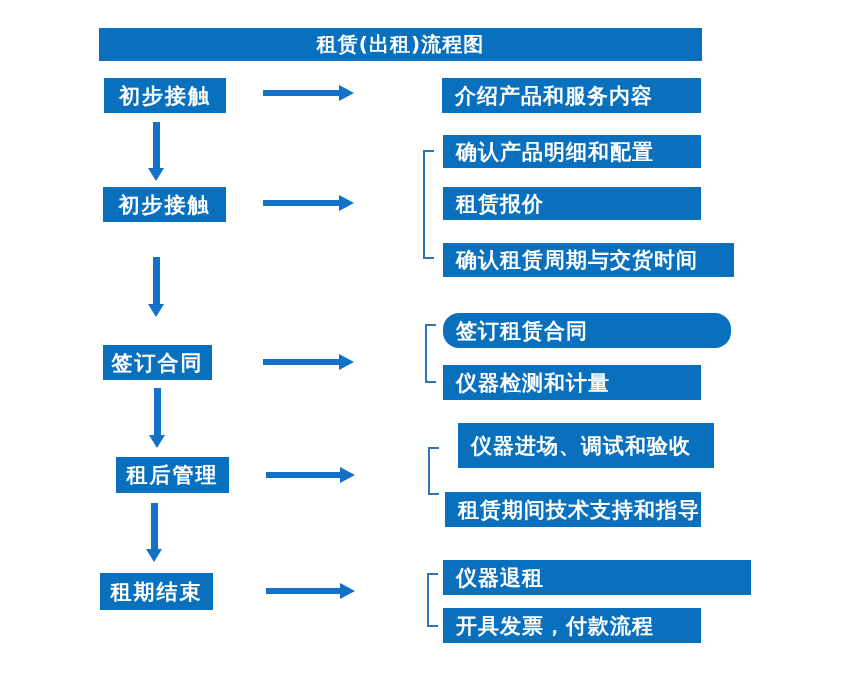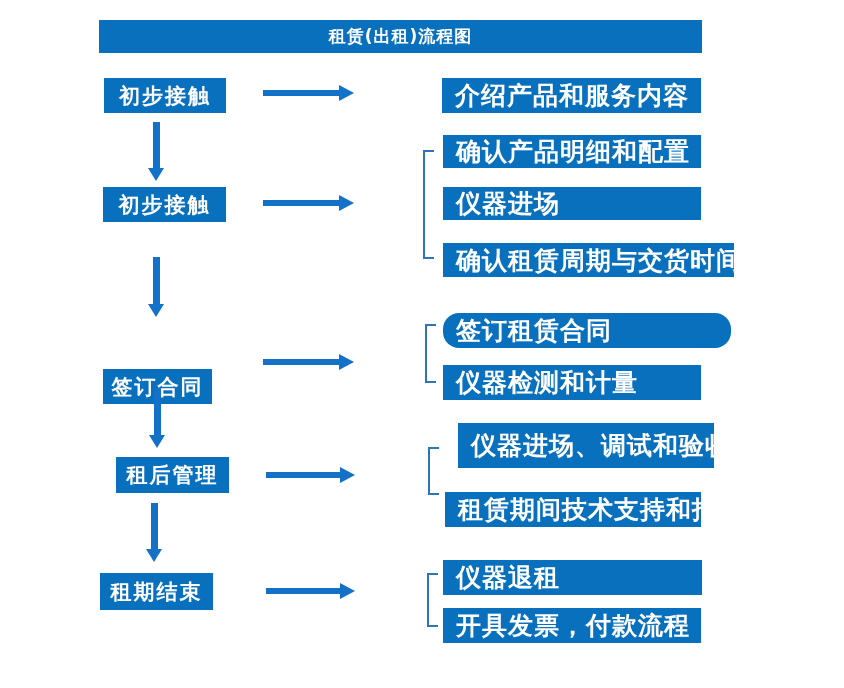--- a/index.html
+++ b/index.html
@@ -16,46 +16,46 @@
   }
   .canvas {
     position: relative;
     width: 844px;
     height: 688px;
     background: var(--background);
     overflow: hidden;
   }
   .title-bar {
     position: absolute;
-    left: 99px; top: 20px;
+    left: 99px; top: 28px;
     width: 603px; height: 33px;
     background: var(--primary);
     color: var(--text);
-    font-size: 17px;
+    font-size: 20px;
     font-weight: bold;
     text-align: center;
     line-height: 33px;
     letter-spacing: 1px;
   }
   .step-box {
     position: absolute;
     background: var(--primary);
     color: var(--text);
     font-size: 21px;
     font-weight: bold;
     display: flex;
     align-items: center;
     justify-content: center;
     letter-spacing: 2px;
   }
   .detail-box {
     position: absolute;
     background: var(--primary);
     color: var(--text);
-    font-size: 25px;
+    font-size: 21px;
     font-weight: bold;
     display: flex;
     align-items: center;
     padding-left: 13px;
     letter-spacing: 1px;
     white-space: nowrap;
   }
   .h-arrow {
     position: absolute;
     height: 6px;
@@ -96,21 +96,21 @@
 </style>
 </head>
 <body>
 
 <div class="canvas">
 
   <div class="title-bar">租赁(出租)流程图</div>
 
   <div class="step-box" style="left:104px; top:78px;  width:122px; height:35px;">初步接触</div>
   <div class="step-box" style="left:103px; top:187px; width:123px; height:35px;">初步接触</div>
-  <div class="step-box" style="left:103px; top:345px; width:109px; height:35px;margin-top:24px;">签订合同</div>
+  <div class="step-box" style="left:103px; top:345px; width:109px; height:35px;">签订合同</div>
   <div class="step-box" style="left:116px; top:457px; width:113px; height:36px;">租后管理</div>
   <div class="step-box" style="left:100px; top:573px; width:113px; height:37px;">租期结束</div>
 
   <div class="v-arrow" style="left:153px; top:122px; height:46px;"></div>
   <div class="v-arrow" style="left:153px; top:257px; height:47px;"></div>
   <div class="v-arrow" style="left:154px; top:388px; height:47px;"></div>
   <div class="v-arrow" style="left:151px; top:503px; height:46px;"></div>
 
   <div class="h-arrow" style="left:263px; top:90px;  width:76px;"></div>
   <div class="h-arrow" style="left:263px; top:200px; width:76px;"></div>
@@ -119,25 +119,25 @@
   <div class="h-arrow" style="left:266px; top:588px; width:74px;"></div>
 
   <div class="bracket" style="left:423px; top:150px; height:109px;"></div>
   <div class="bracket" style="left:425px; top:324px; height:59px;"></div>
   <div class="bracket" style="left:428px; top:447px; height:48px;"></div>
   <div class="bracket" style="left:427px; top:573px; height:54px;"></div>
 
   <div class="detail-box" style="left:442px; top:78px;  width:259px; height:35px;">介绍产品和服务内容</div>
 
   <div class="detail-box" style="left:443px; top:135px; width:258px; height:33px;">确认产品明细和配置</div>
-  <div class="detail-box" style="left:443px; top:187px; width:258px; height:33px;">仪器进场</div>
+  <div class="detail-box" style="left:443px; top:187px; width:258px; height:33px;">租赁报价</div>
   <div class="detail-box" style="left:443px; top:243px; width:291px; height:34px;">确认租赁周期与交货时间</div>
 
   <div class="detail-box" style="left:443px; top:313px; width:288px; height:35px;border-radius:16px;">签订租赁合同</div>
   <div class="detail-box" style="left:443px; top:365px; width:258px; height:35px;">仪器检测和计量</div>
 
   <div class="detail-box" style="left:458px; top:423px; width:256px; height:45px;font-family:Liberation Mono, monospace;">仪器进场、调试和验收</div>
   <div class="detail-box" style="left:445px; top:492px; width:256px; height:35px;">租赁期间技术支持和指导</div>
 
-  <div class="detail-box" style="left:443px; top:560px; width:259px; height:35px;">仪器退租</div>
+  <div class="detail-box" style="left:443px; top:560px; width:308px; height:35px;">仪器退租</div>
   <div class="detail-box" style="left:443px; top:608px; width:258px; height:35px;">开具发票，付款流程</div>
 
 </div>
 
 </body></html>

